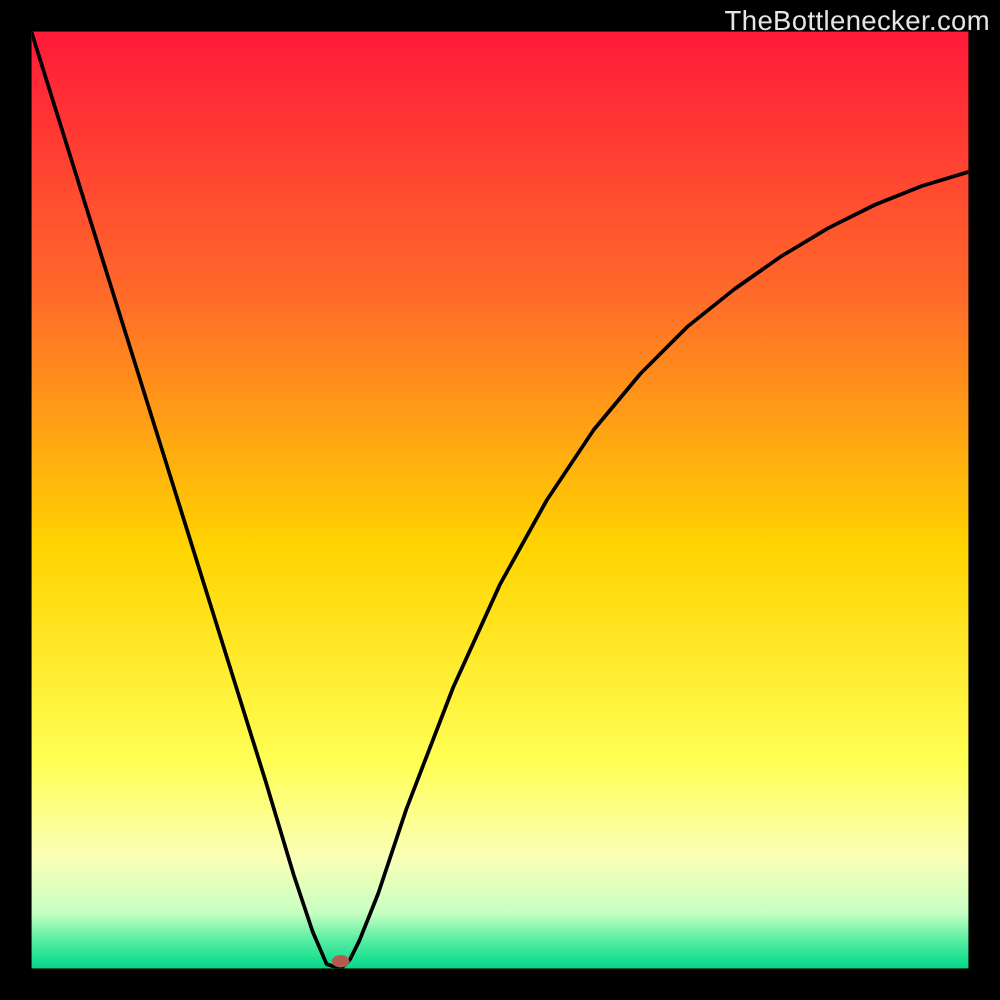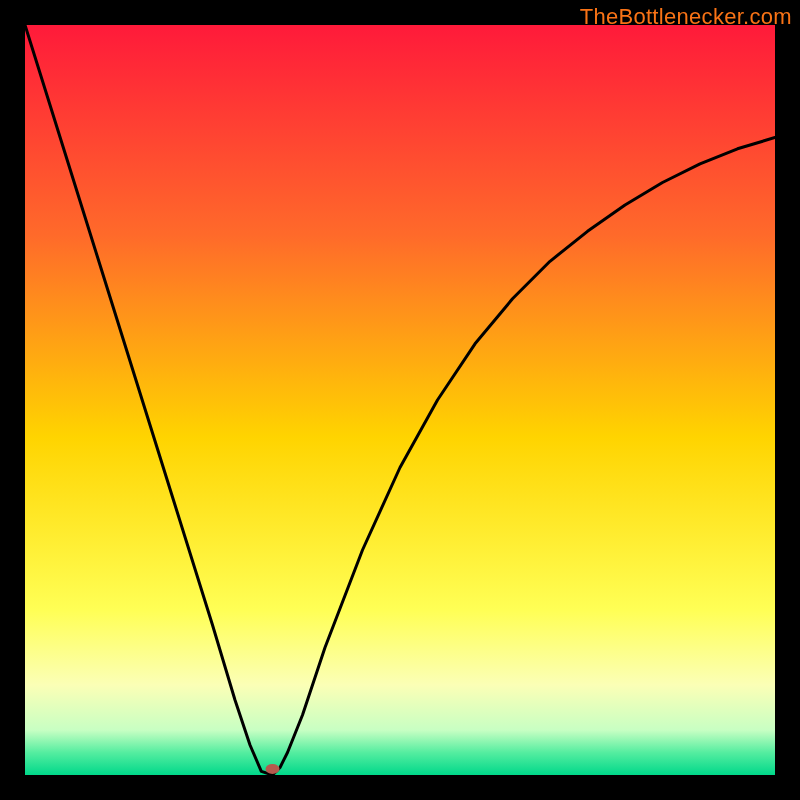--- a/index.html
+++ b/index.html
@@ -13,21 +13,21 @@
   .frame {
     position: relative;
     width: 800px;
     height: 800px;
     background: #000;
   }
   .watermark {
     position: absolute;
     top: 4px;
     right: 8px;
-    color: #f97316;
+    color: #e5e5e5;
     font-family: Arial, Helvetica, sans-serif;
     font-size: 22px;
     font-weight: 500;
     letter-spacing: 0.3px;
     z-index: 10;
   }
   .plot {
     position: absolute;
     left: 25px;
     top: 25px;

